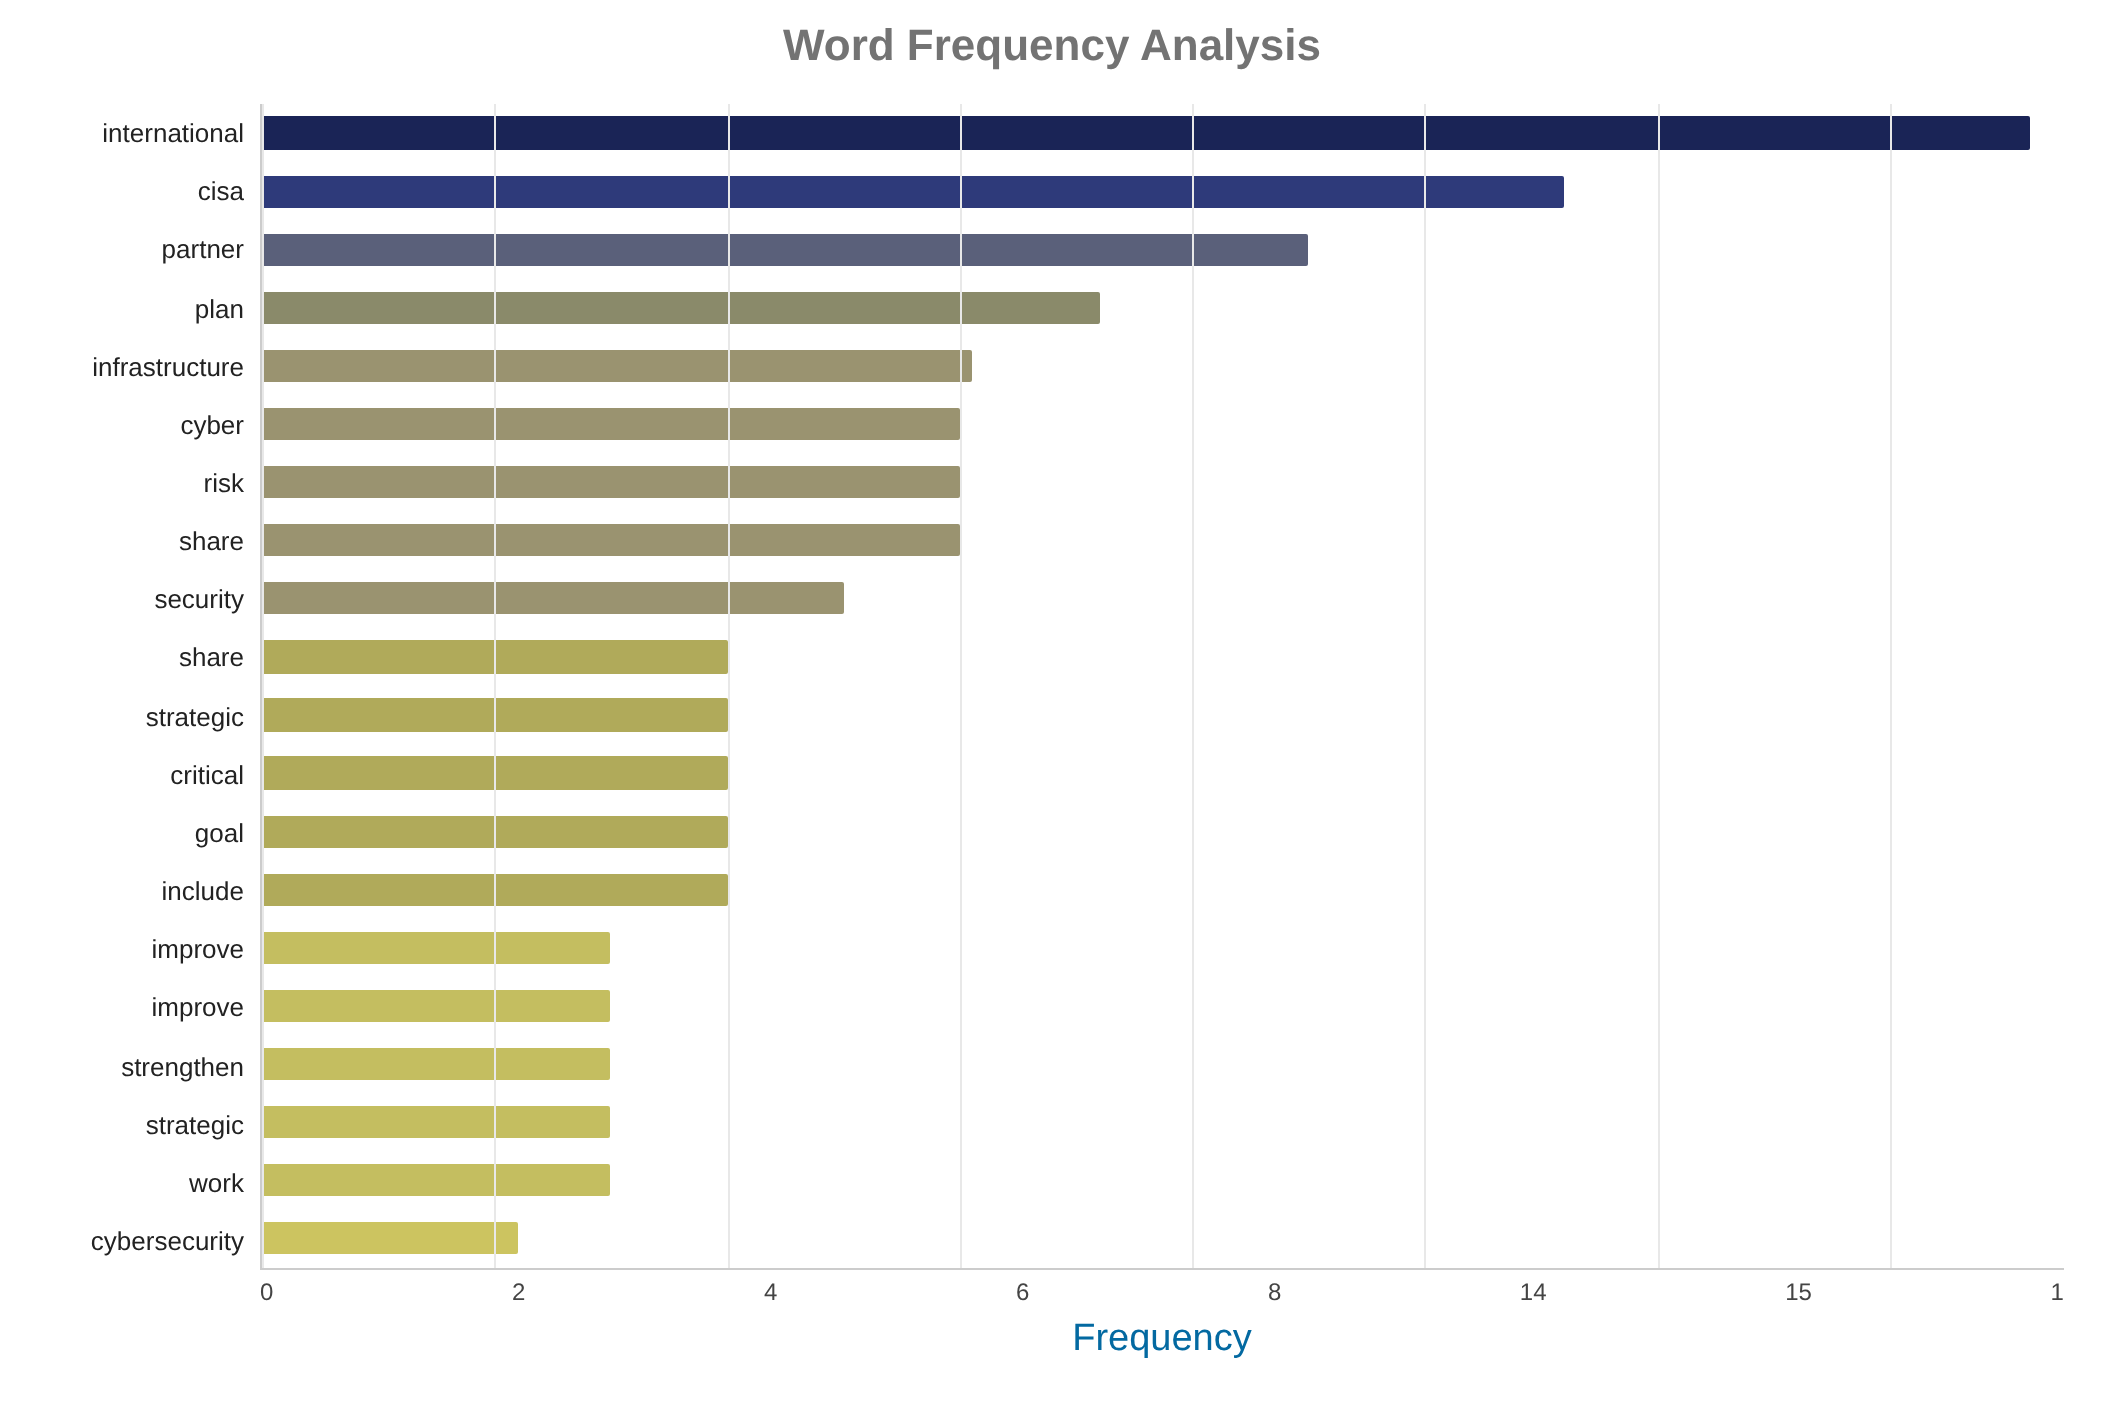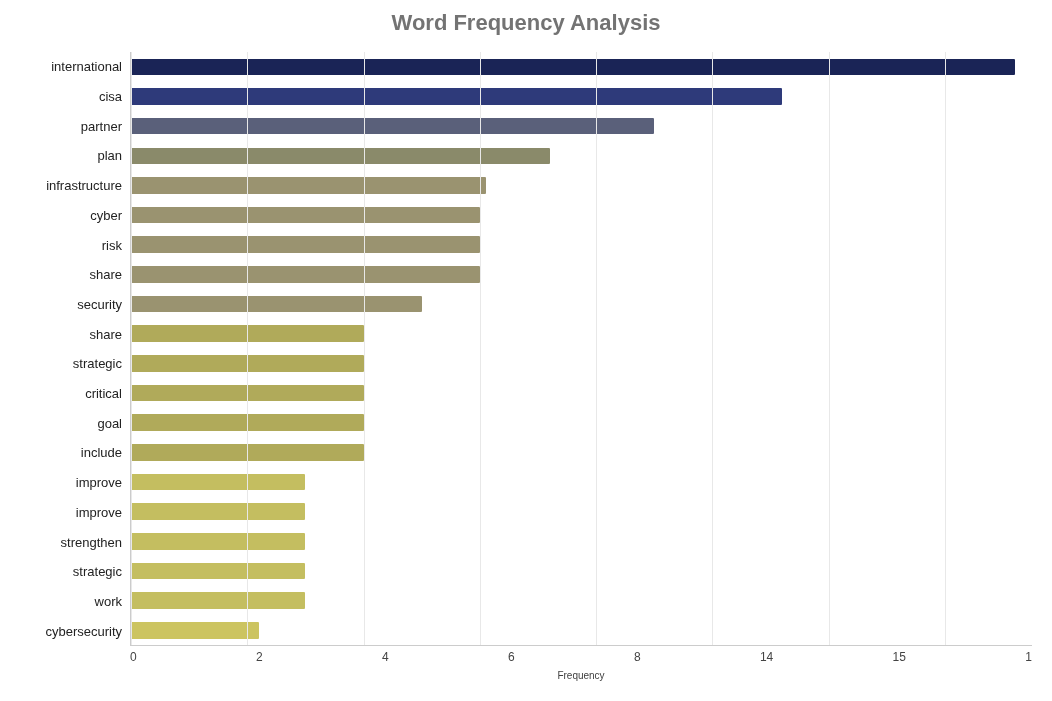--- a/index.html
+++ b/index.html
@@ -94,22 +94,22 @@
       justify-content: space-between;
       padding: 0 0;
     }
     .x-tick {
       font-size: 12px;
       color: #444;
       text-align: center;
     }
     .x-axis-label {
       text-align: center;
-      font-size: 10px;
-      color: #404040;
+      font-size: 19px;
+      color: #0369a1;
       margin-top: 6px;
       margin-left: 110px;
     }
   </style>
 </head>
 <body>
 
 <div class="chart-title">Word Frequency Analysis</div>
 
 <div class="chart-area">

